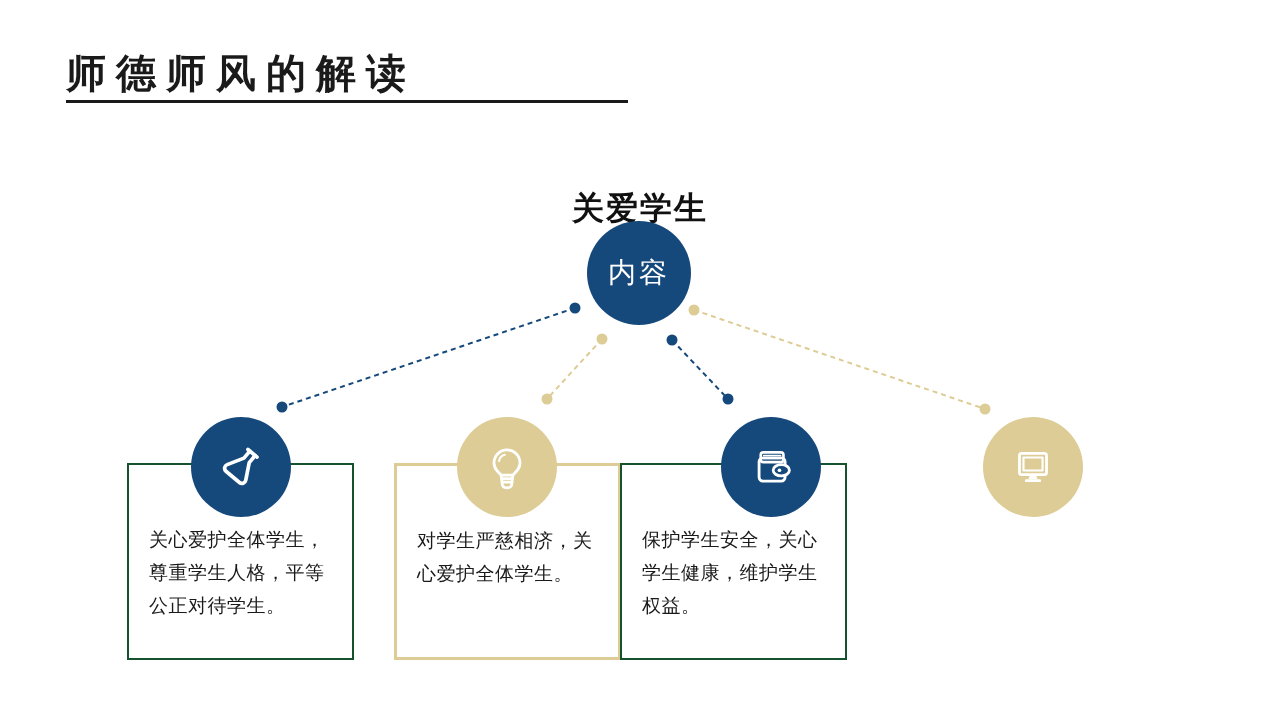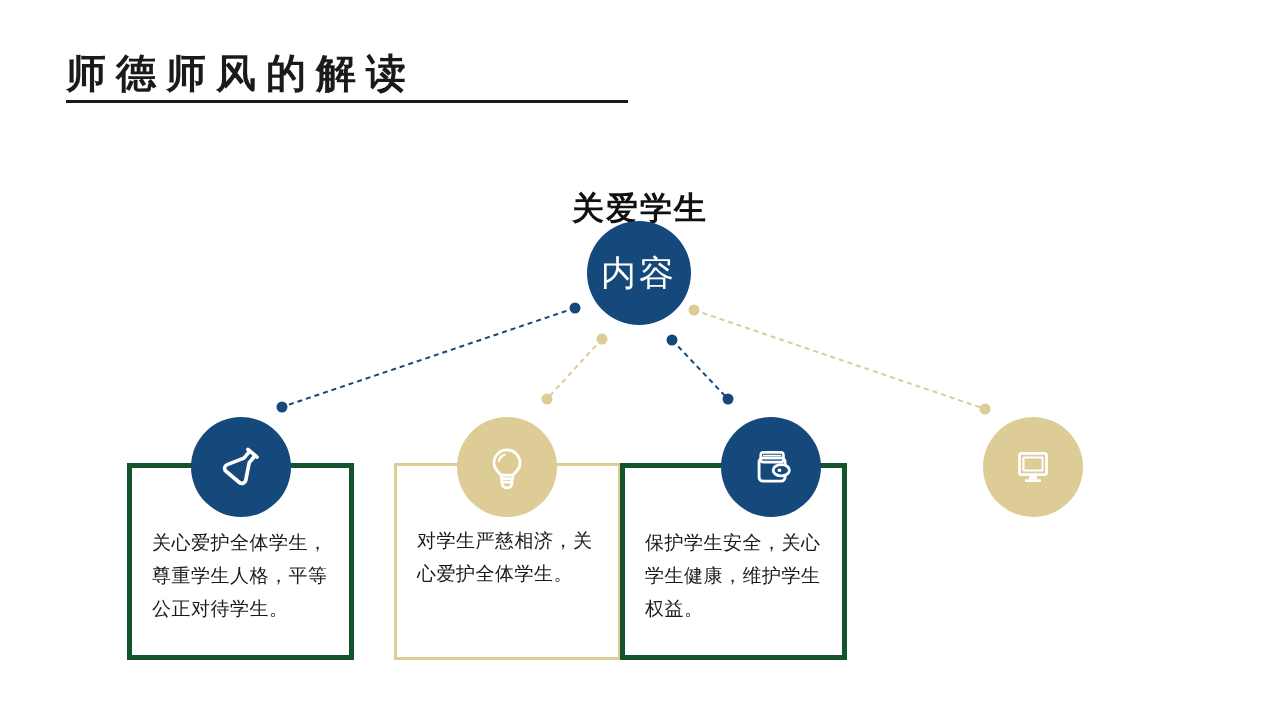--- a/index.html
+++ b/index.html
@@ -58,21 +58,21 @@
     height: 104px;
     border-radius: 50%;
     background: #16497B;
     display: flex;
     align-items: center;
     justify-content: center;
     z-index: 3;
   }
   .center-node-label {
     color: #ffffff;
-    font-size: 35px;
+    font-size: 28px;
     letter-spacing: 3px;
   }
 
   
   .connector-svg {
     position: absolute;
     left: 0; top: 0;
     width: 1280px;
     height: 720px;
     z-index: 1;
@@ -100,21 +100,21 @@
 
   
   .info-box {
     position: absolute;
     top: 463px;
     width: 227px;
     height: 197px;
     background: #ffffff;
     z-index: 1;
   }
-  .info-box.navy { border: 5px solid #14532d; }
+  .info-box.navy { border: 2px solid #14532d; }
   .info-box.tan  { border: 3px solid #DDCC95; }
   .b1 { left: 127px; }
   .b2 { left: 394px; }
   .b3 { left: 620px; }
   .b4 { left: 920px; }
 
   .item-text {
     padding: 58px 16px 0 20px;
     font-size: 19px;
     line-height: 33px;

